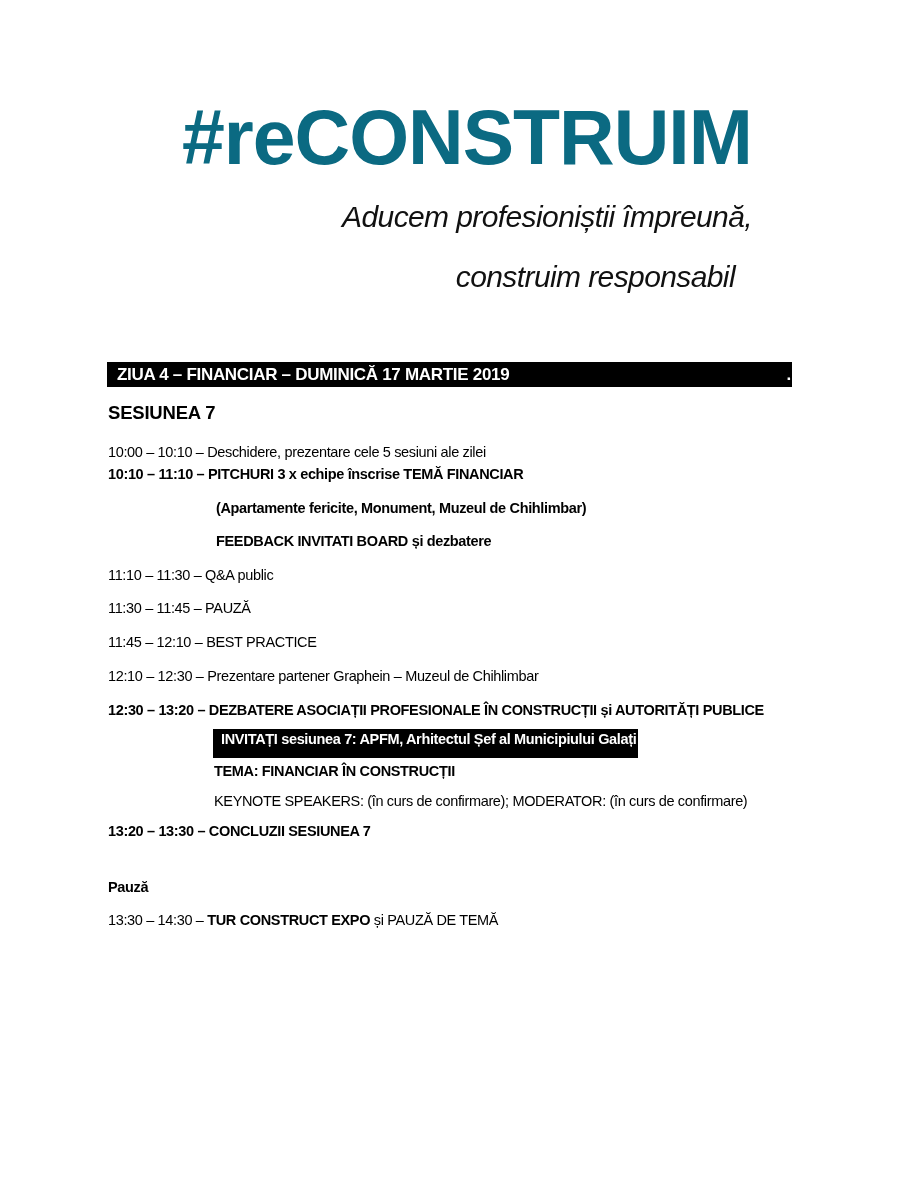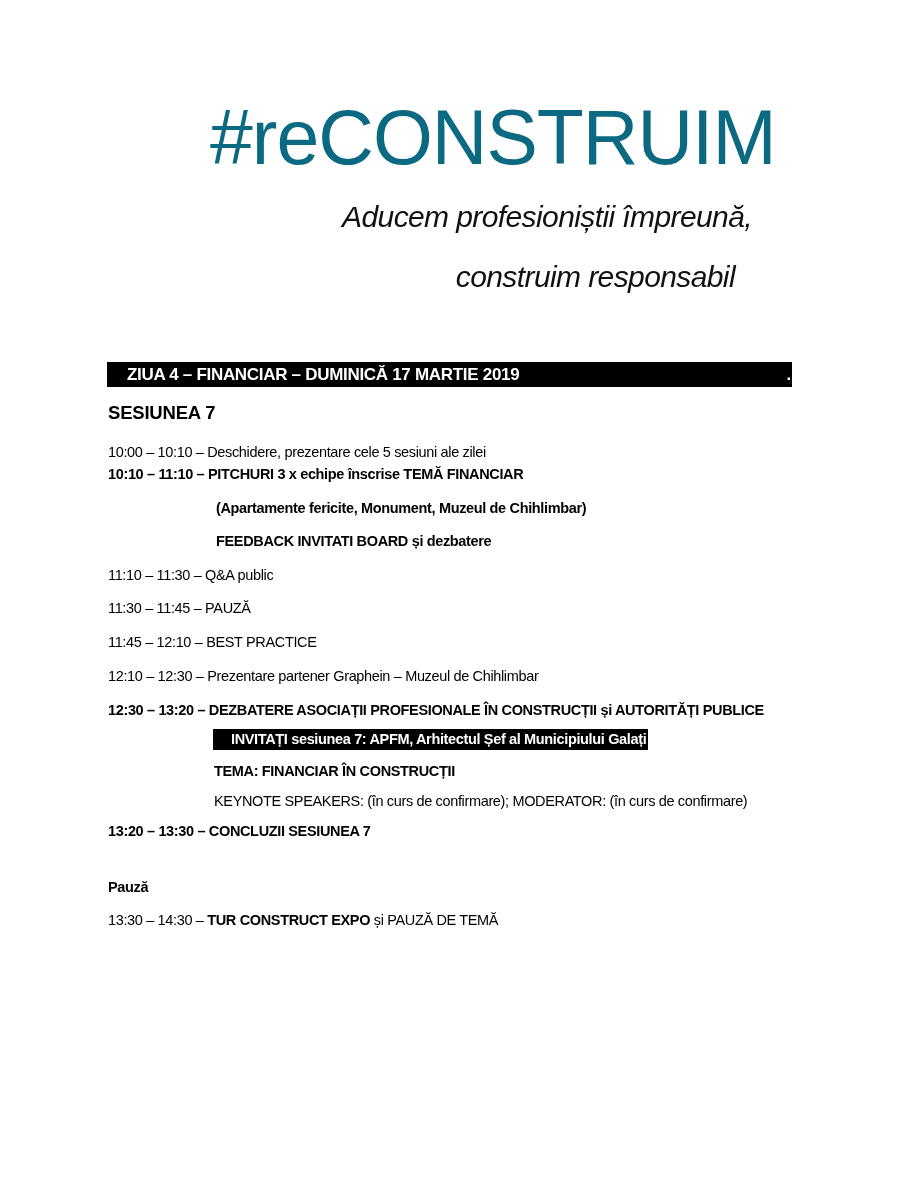--- a/index.html
+++ b/index.html
@@ -14,27 +14,26 @@
       overflow: hidden;
       font-family: "Liberation Sans", "DejaVu Sans", sans-serif;
       color: #000000;
     }
     .logo {
       position: absolute;
       left: 182px;
       top: 92px;
       width: 570px;
       font-family: "Liberation Sans", "DejaVu Sans", sans-serif;
-      font-weight: normal;
+      font-weight: bold;
       font-size: 77px;
       letter-spacing: -1px;
       line-height: 90px;
       color: #0b6a82;
       white-space: nowrap;
-      margin-left: 28px;
     }
     .tagline {
       position: absolute;
       right: 168px;
       font-family: "Liberation Sans", "DejaVu Sans", sans-serif;
       font-style: italic;
       font-size: 30px;
       letter-spacing: -0.6px;
       color: #111111;
       white-space: nowrap;
@@ -48,21 +47,21 @@
       left: 107px;
       top: 362px;
       width: 685px;
       height: 25px;
       background: #000000;
       color: #ffffff;
       font-weight: bold;
       font-size: 17px;
       line-height: 26px;
       letter-spacing: -0.3px;
-      padding-left: 20px;
+      padding-left: 10px;
       box-sizing: border-box;
       white-space: nowrap;
     }
     .day-bar .dot {
       position: absolute;
       right: 1px;
       top: 0;
       color: #ffffff;
     }
     .session-title {
@@ -83,28 +82,28 @@
       white-space: nowrap;
       line-height: 20px;
     }
     .row.bold { font-weight: bold; }
     .indent { left: 216px; }
     .indent2 { left: 214px; }
     .hl {
       position: absolute;
       left: 213px;
       top: 729px;
-      height: 21px;
+      height: 29px;
       background: #000000;
       color: #ffffff;
       font-weight: bold;
       font-size: 14.5px;
       letter-spacing: -0.35px;
       line-height: 21px;
-      padding: 0 2px 0 18px;
+      padding: 0 2px 0 8px;
       white-space: nowrap;
     }
     b { font-weight: bold; }
   </style>
 </head>
 <body>
 
 <div>
 
   <div class="logo">#reCONSTRUIM</div>

